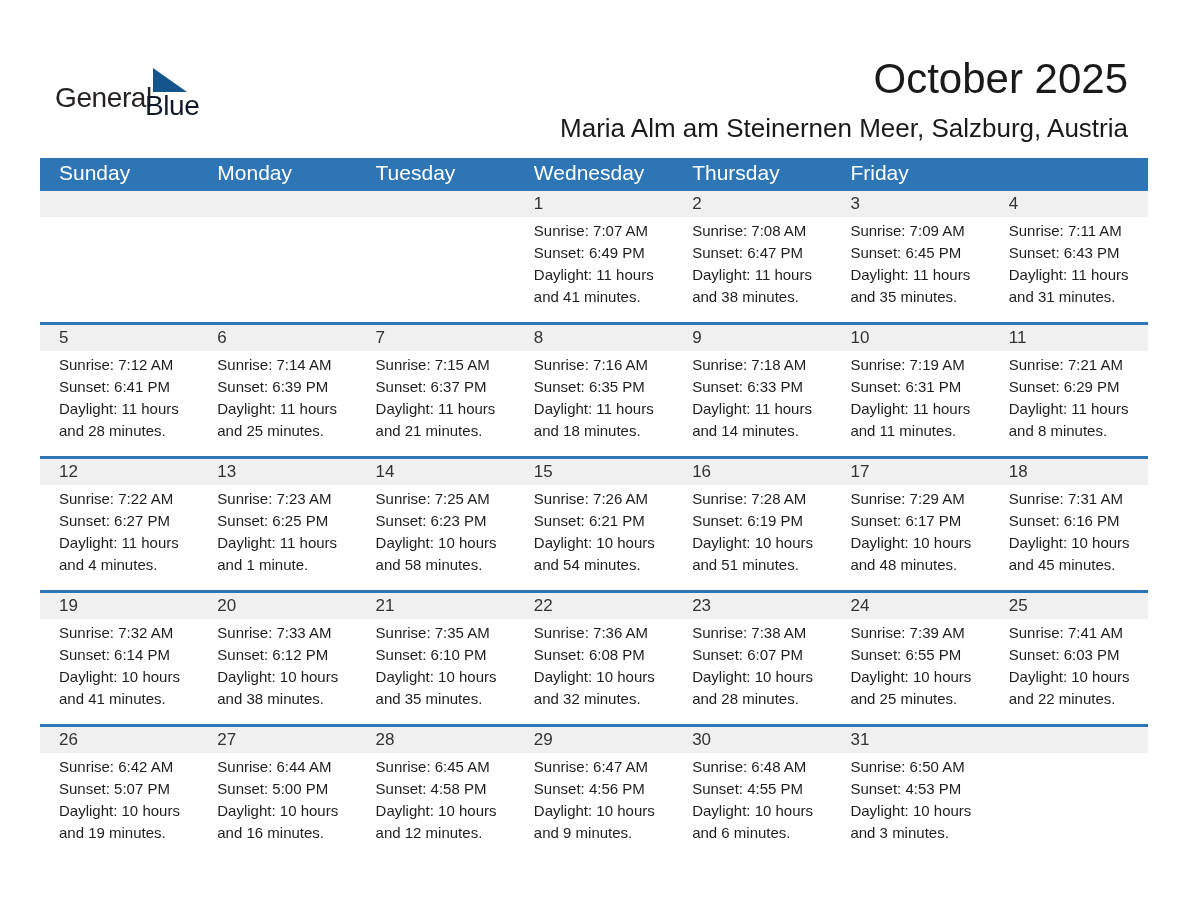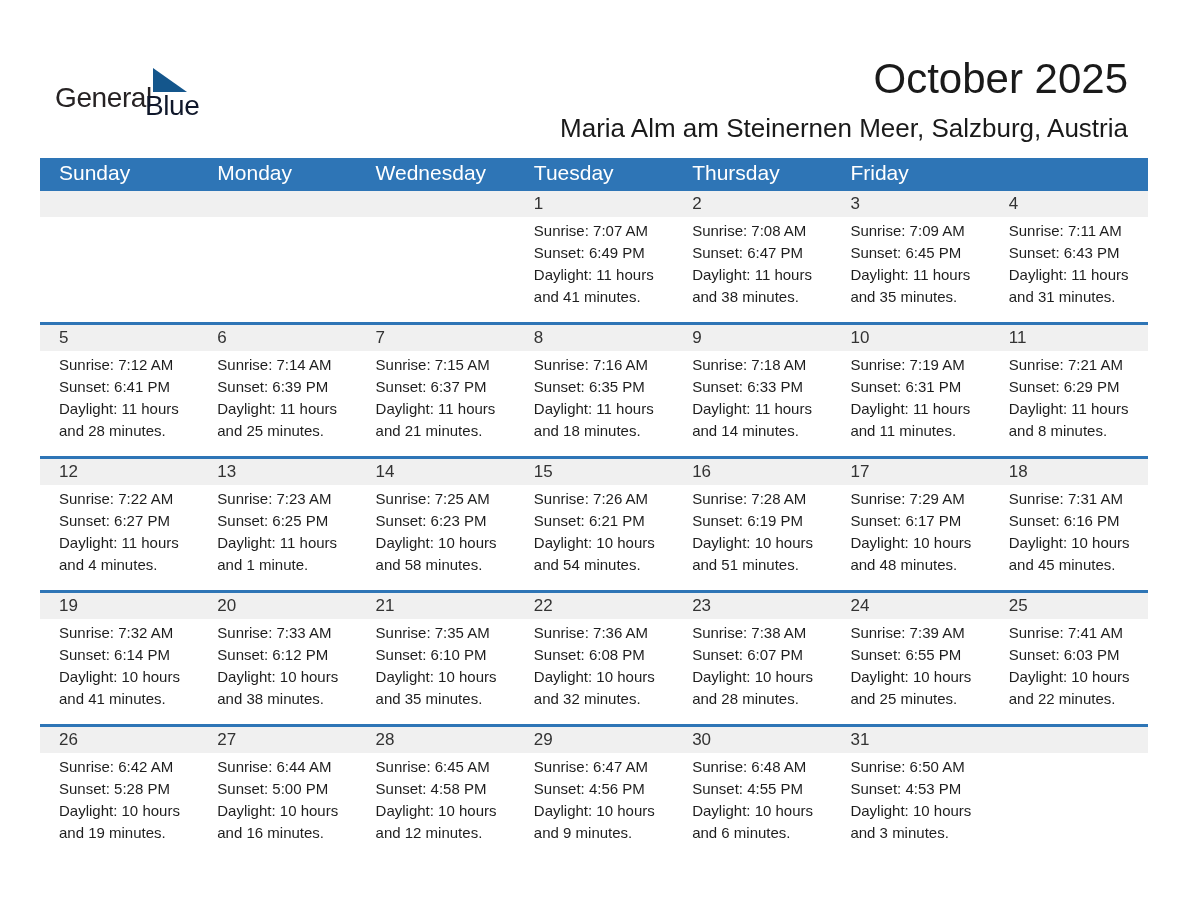--- a/index.html
+++ b/index.html
@@ -42,22 +42,22 @@
     <div class="logo-blue">Blue</div>
   </div>
 
   <div class="month-title">October 2025</div>
   <div class="location">Maria Alm am Steinernen Meer, Salzburg, Austria</div>
 
   <div class="calendar">
     <div class="weekday-row">
       <div class="weekday-cell">Sunday</div>
       <div class="weekday-cell">Monday</div>
+      <div class="weekday-cell">Tuesday</div>
       <div class="weekday-cell">Wednesday</div>
-      <div class="weekday-cell">Tuesday</div>
       <div class="weekday-cell">Thursday</div>
       <div class="weekday-cell">Friday</div>
     </div>
     <div id="calendar-body">
         <div class="week-row">
           <div class="day-strip">
             <div class="day-number"></div>
             <div class="day-number"></div>
             <div class="day-number"></div>
             <div class="day-number">1</div>
@@ -266,21 +266,21 @@
             <div class="day-number">27</div>
             <div class="day-number">28</div>
             <div class="day-number">29</div>
             <div class="day-number">30</div>
             <div class="day-number">31</div>
             <div class="day-number"></div>
           </div>
           <div class="info-row">
             <div class="info-cell">
               <div class="info-line">Sunrise: 6:42 AM</div>
-              <div class="info-line">Sunset: 5:28 PM</div>
+              <div class="info-line">Sunset: 5:07 PM</div>
               <div class="info-line">Daylight: 10 hours</div>
               <div class="info-line">and 19 minutes.</div>
             </div>
             <div class="info-cell">
               <div class="info-line">Sunrise: 6:44 AM</div>
               <div class="info-line">Sunset: 5:00 PM</div>
               <div class="info-line">Daylight: 10 hours</div>
               <div class="info-line">and 16 minutes.</div>
             </div>
             <div class="info-cell">

